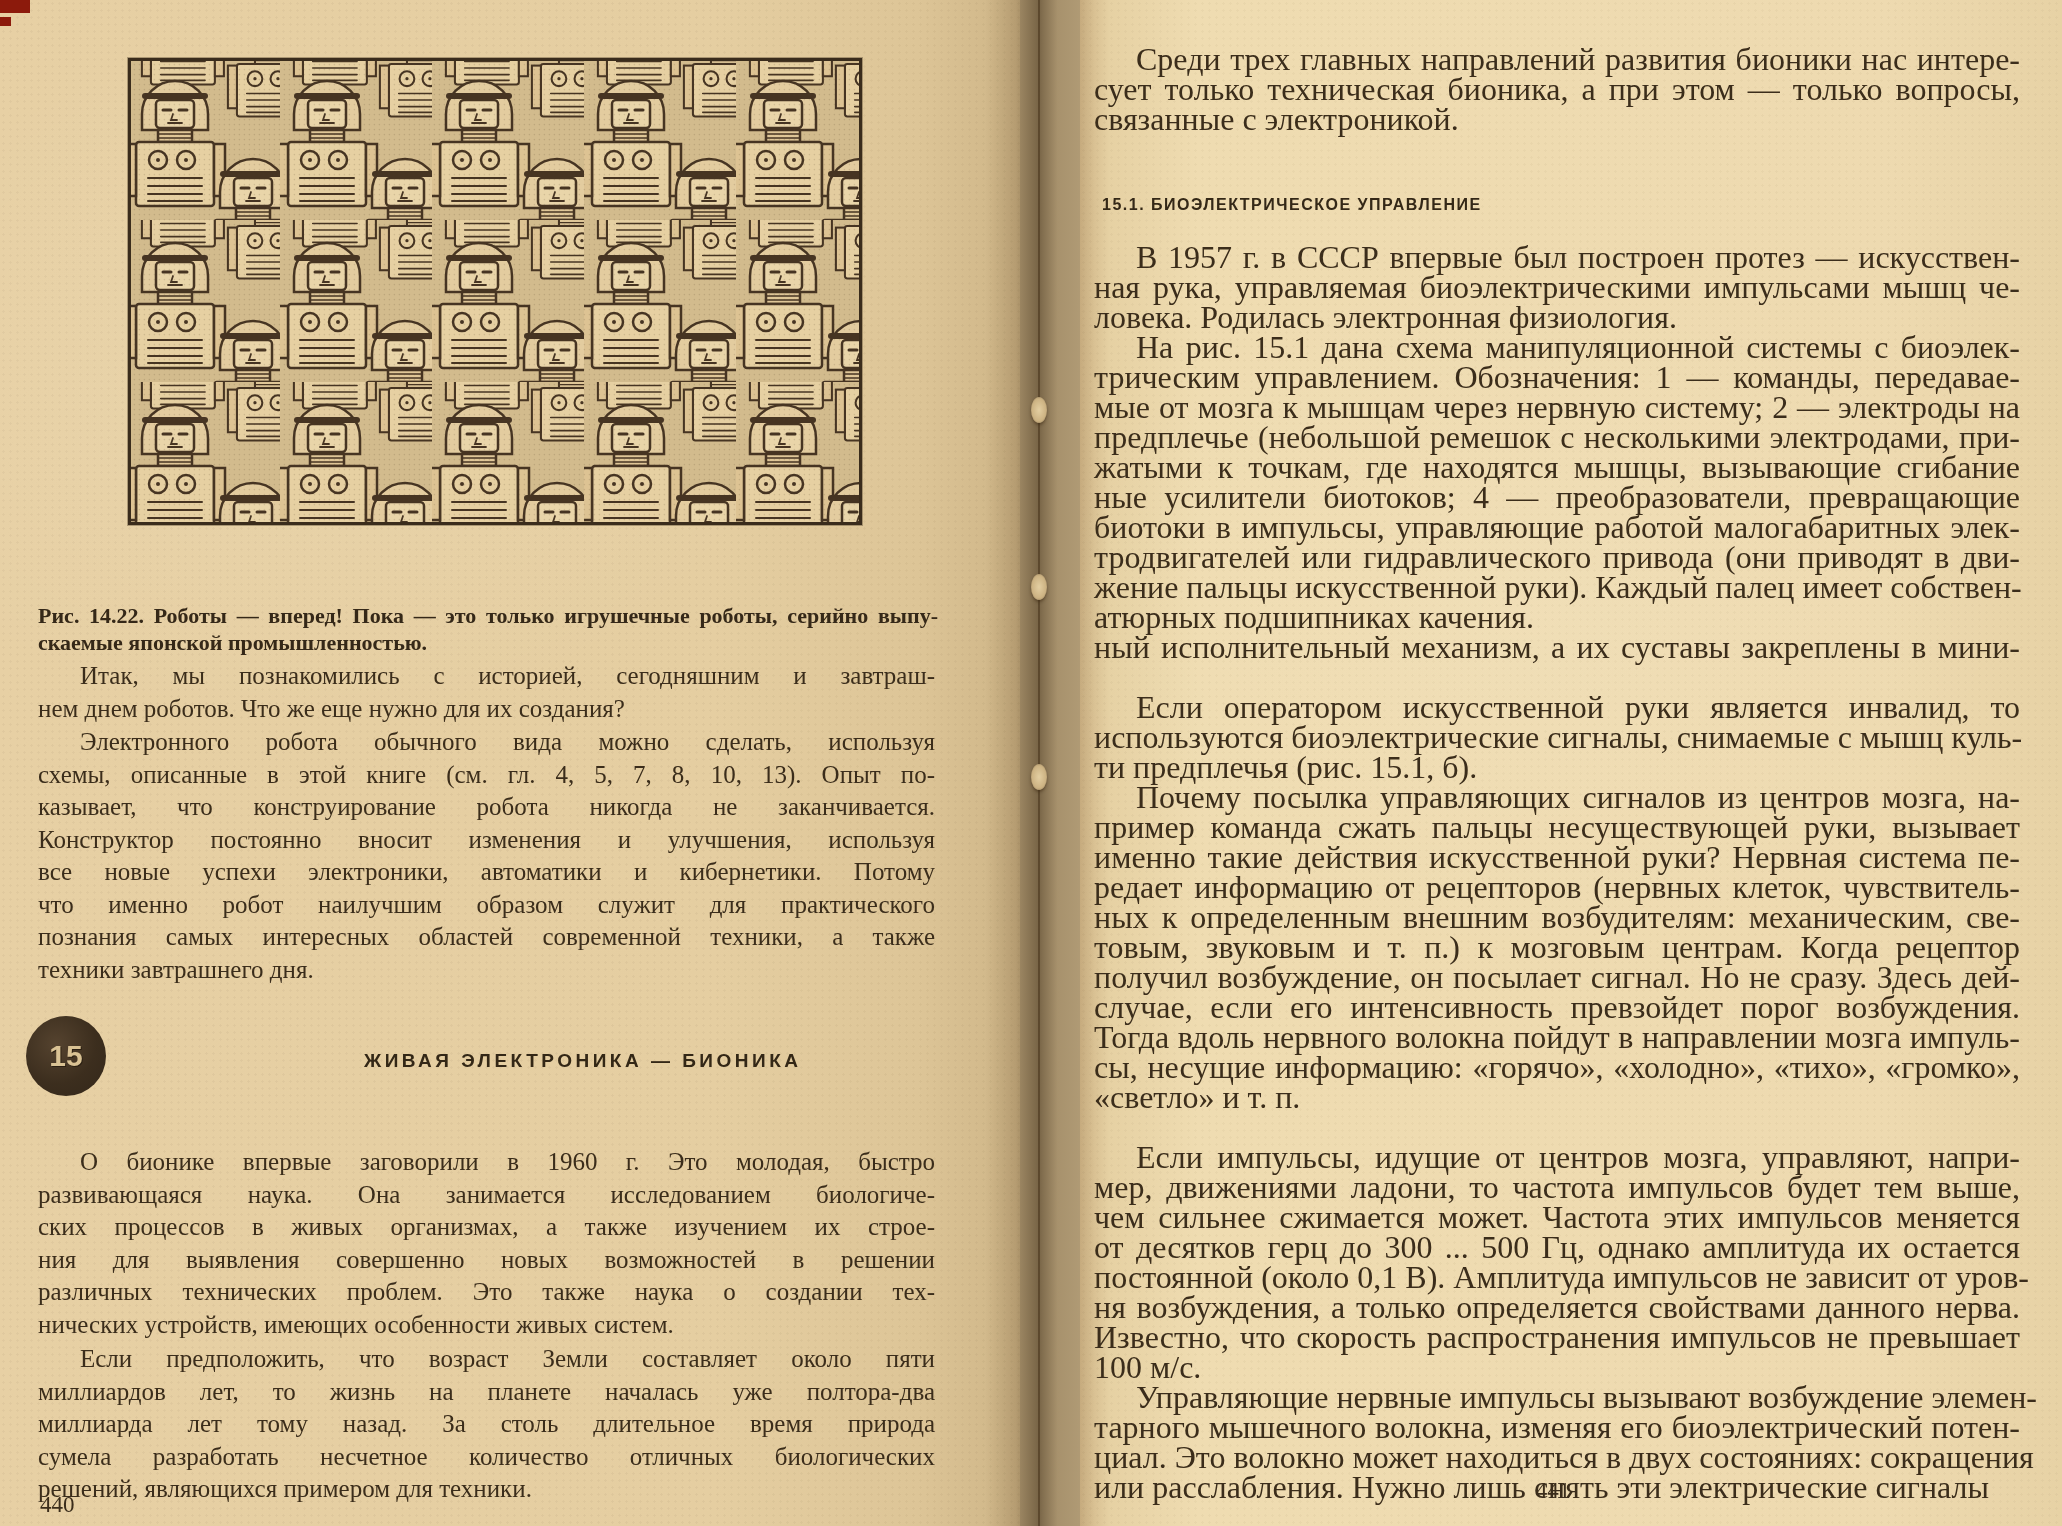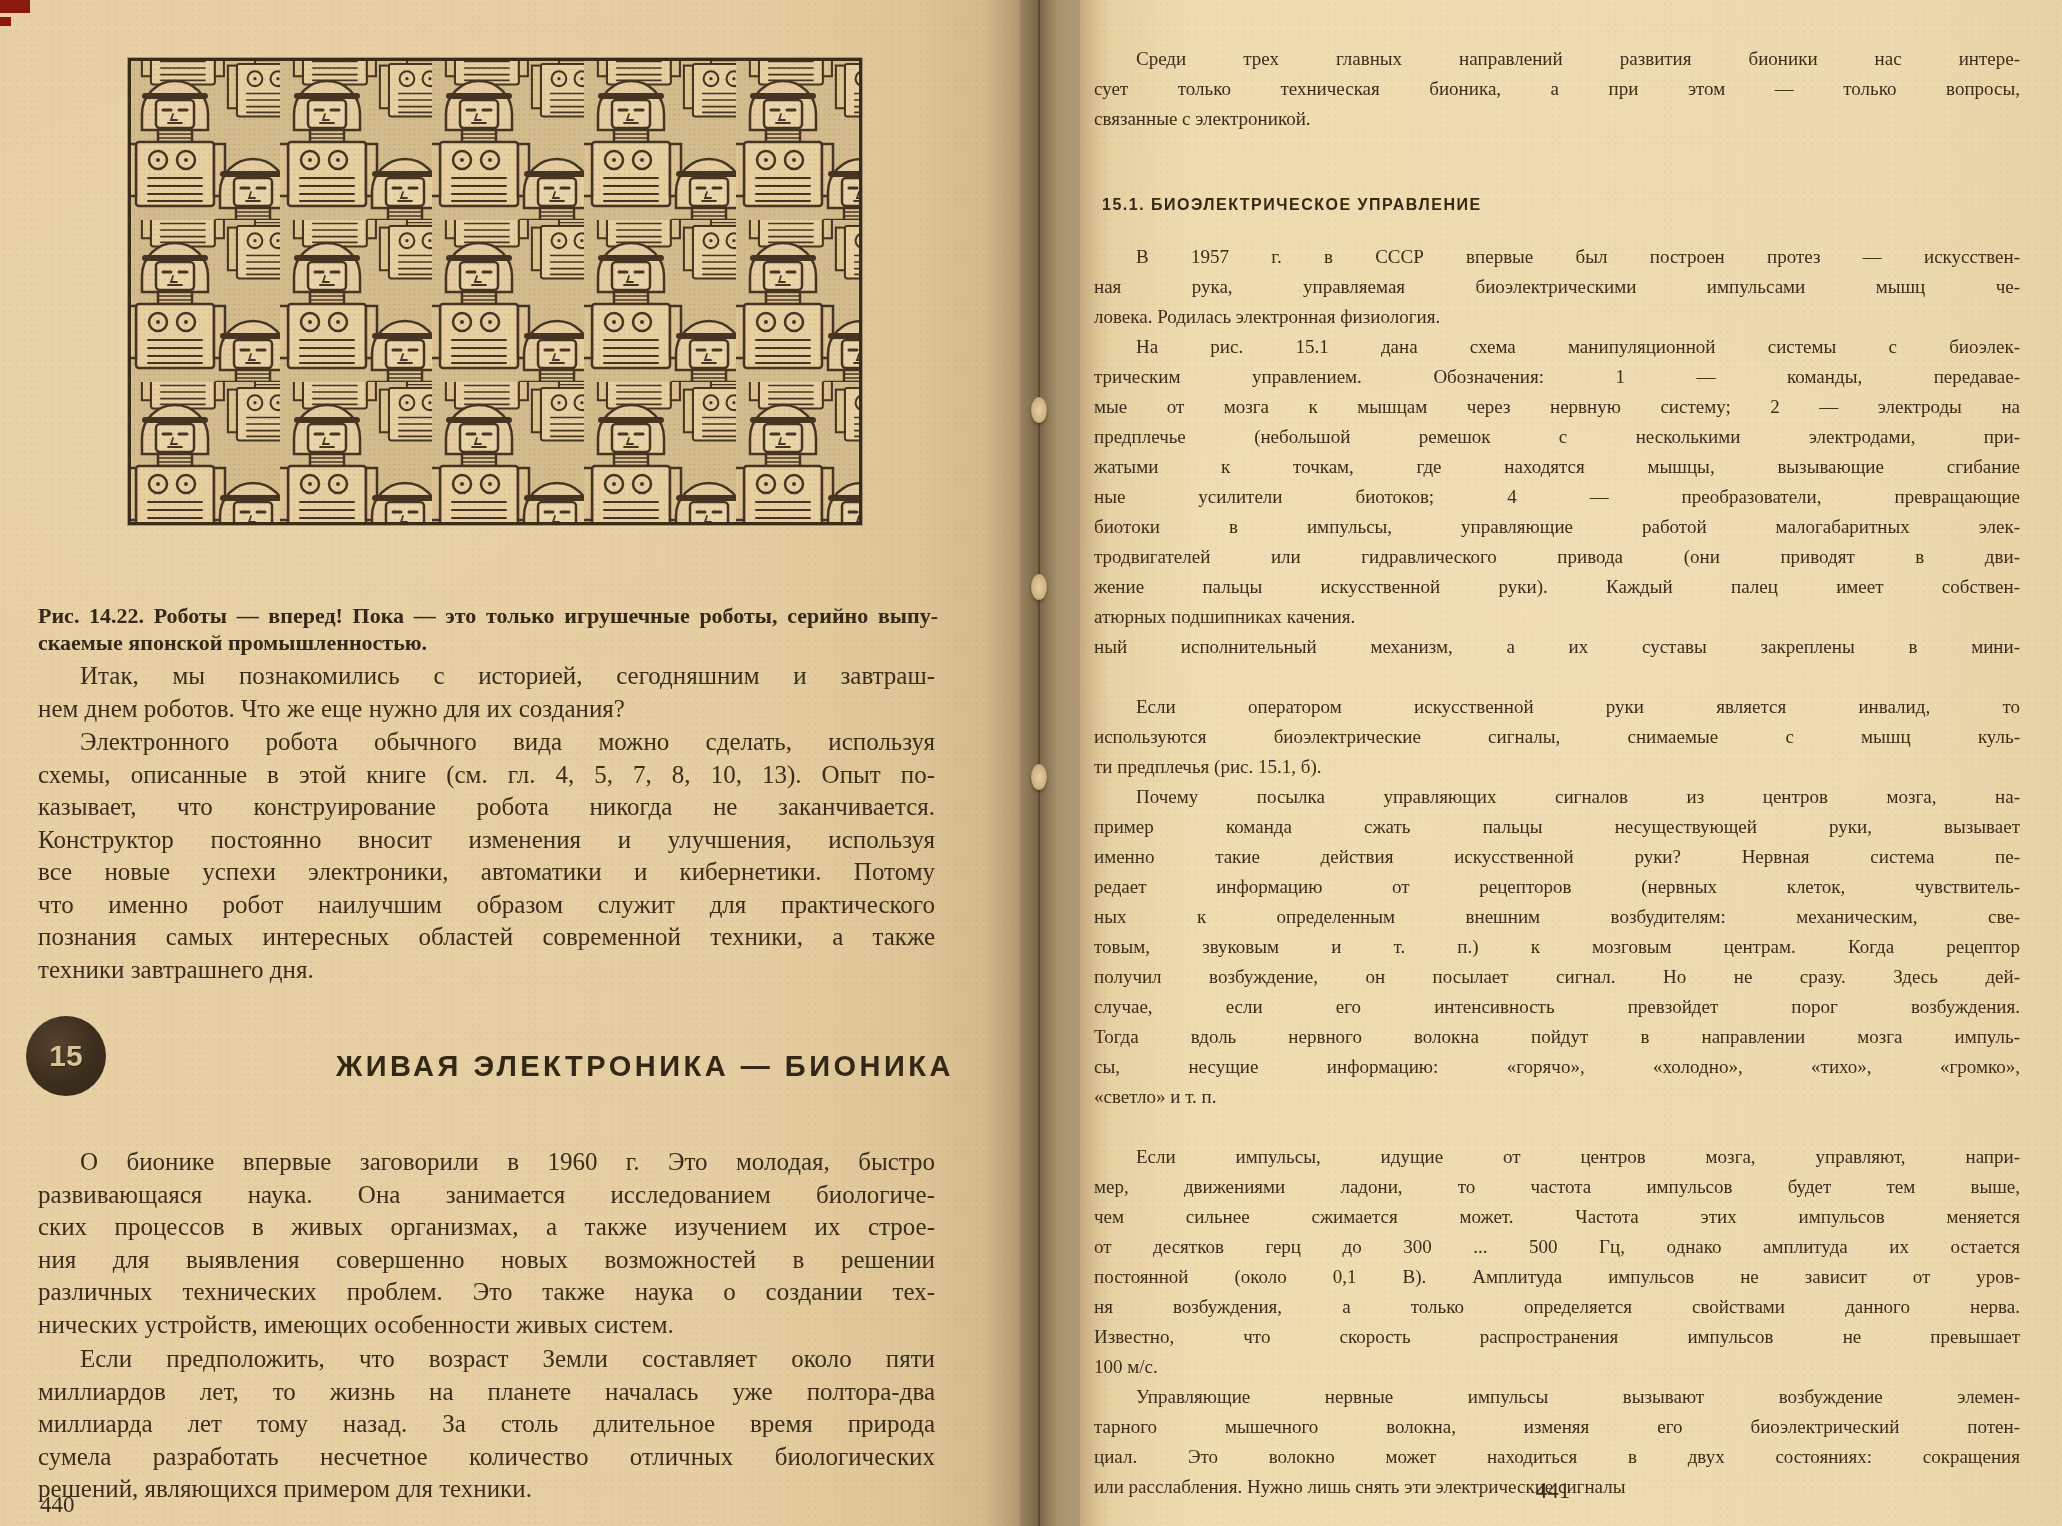--- a/index.html
+++ b/index.html
@@ -36,21 +36,21 @@
   .m1{left:0;top:0;width:30px;height:13px;}
   .m2{left:0;top:17px;width:11px;height:9px;}
 
   
   .tblock{position:absolute;text-align:justify;}
   .tline{text-align:justify;text-align-last:justify;white-space:nowrap;}
   .tline.last{text-align-last:left;}
   .indent .tline:first-child{text-indent:42px;}
 
   .page-left  .body-text{left:38px;width:897px;font-size:25px;line-height:32.5px;}
-  .page-right .body-text{left:14px;width:926px;font-size:19px;line-height:30px;}
+  .page-right .body-text{left:14px;width:926px;font-size:32px;line-height:30px;}
 
   .pA{top:660px;}
   .pB{top:726px;}
   .pC{top:1146px;}
   .pD{top:1343px;line-height:31px;}
 
   .rp1{top:44px;}
   .rp2{top:242px;}
   .rp3{top:332px;}
   .rp4{top:692px;}
@@ -63,23 +63,23 @@
     font-weight:bold;font-size:22px;line-height:27px;color:#352818;
   }
   .chapter-badge{
     position:absolute;left:26px;top:1016px;width:80px;height:80px;border-radius:50%;
     background:radial-gradient(circle at 38% 35%,#55432f 0%,#3c2e1e 55%,#33271a 100%);
     display:flex;align-items:center;justify-content:center;
     font-family:"Liberation Sans",sans-serif;font-weight:bold;font-size:30px;color:#d9c294;
     text-shadow:1px 1px 0 #2a1f12;
   }
   .chapter-title{
-    position:absolute;left:336px;top:1050px;margin:0;
+    position:absolute;left:364px;top:1050px;margin:0;
     font-family:"Liberation Sans",sans-serif;font-weight:bold;
-    font-size:29px;letter-spacing:3.5px;color:#332716;white-space:nowrap;
+    font-size:19px;letter-spacing:3.5px;color:#332716;white-space:nowrap;
   }
   .section-heading{
     position:absolute;left:14px;top:188px;margin:8px;
     font-family:"Liberation Sans",sans-serif;font-weight:bold;
     font-size:16px;letter-spacing:1.5px;color:#342817;white-space:nowrap;
   }
   .folio{position:absolute;font-size:23px;color:#3b2d1b;}
   .folio-left{left:40px;top:1492px;}
   .folio-right{left:14px;top:1478px;width:918px;text-align:center;}
 

